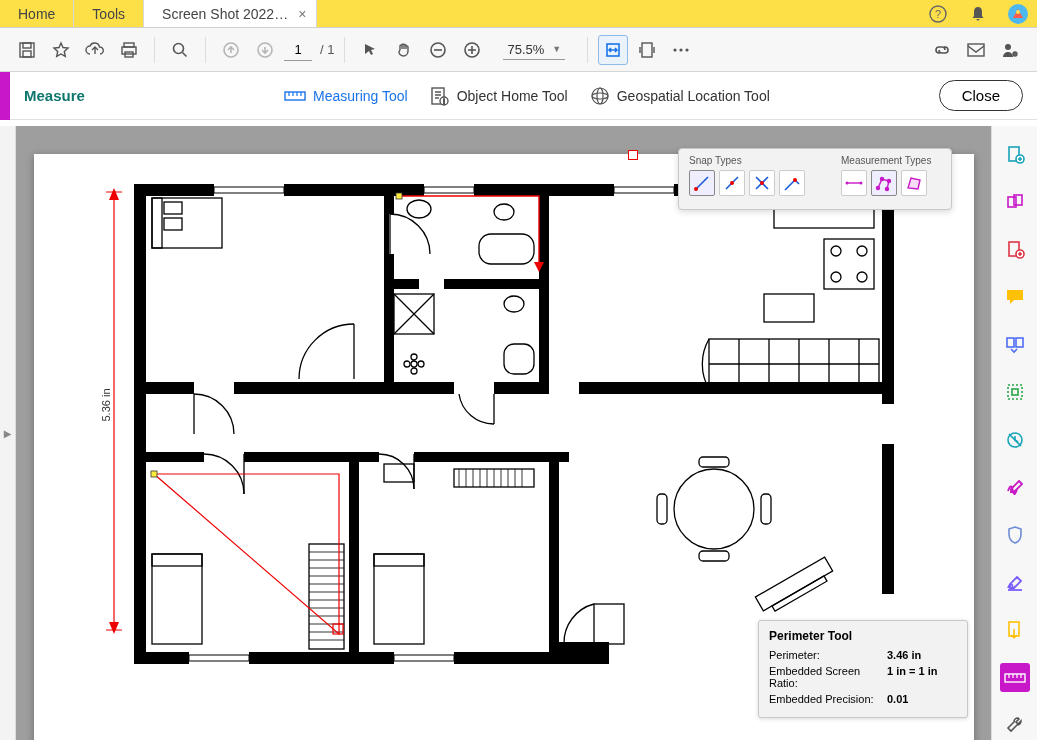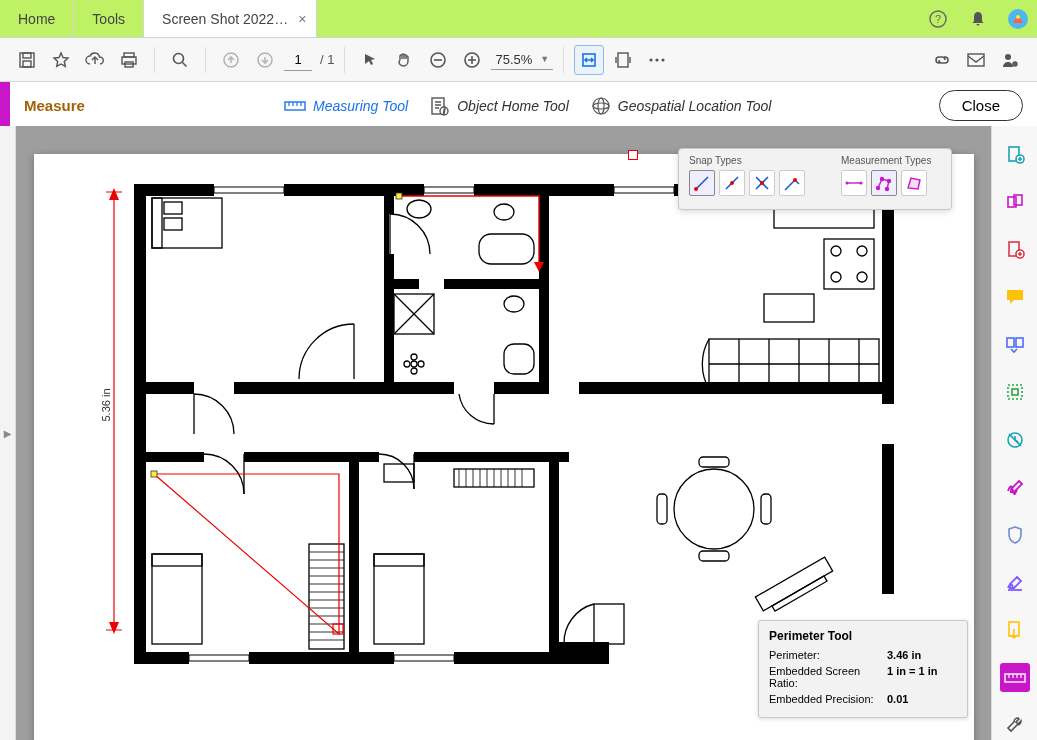--- a/index.html
+++ b/index.html
@@ -1,41 +1,41 @@
 <!DOCTYPE html>
 <html><head>
 <meta charset="utf-8">
 <style>
 * { margin: 0; padding: 0; box-sizing: border-box; font-family: -apple-system, BlinkMacSystemFont, "Segoe UI", sans-serif; }
 html, body { width: 1037px; height: 740px; overflow: hidden; background: #fff; }
 
 
-.tab-bar { height: 38px; background: #bef264; display: flex; align-items: stretch; border-bottom: 1px solid #d0d0d0; position: relative; }
+.tab-bar { height: 28px; background: #fde047; display: flex; align-items: stretch; border-bottom: 1px solid #d0d0d0; position: relative; }
 .tab { padding: 0 18px; display: flex; align-items: center; font-size: 14px; color: #444; cursor: pointer; border-right: 1px solid #d6d6d6; }
 .tab.doc { background: #fff; gap: 10px; padding-right: 10px; border-top: none; }
 .tab.doc .close-x { font-size: 14px; color: #777; }
 .tab-right { position: absolute; right: 8px; top: 0; height: 100%; display: flex; align-items: center; gap: 18px; }
 .icon-btn { width: 22px; height: 22px; display: flex; align-items: center; justify-content: center; color: #555; cursor: pointer; }
 
 
 .toolbar { height: 44px; background: #f7f7f7; border-bottom: 1px solid #d6d6d6; display: flex; align-items: center; padding: 0 12px; gap: 4px; }
 .tb-sep { width: 1px; height: 26px; background: #ddd; margin: 0 6px; }
 .tb-btn { width: 30px; height: 30px; display: flex; align-items: center; justify-content: center; color: #555; cursor: pointer; border-radius: 3px; }
 .tb-btn.active { background: #eaf2fb; border: 1px solid #8fb9e6; color: #1a73e8; }
 .page-input { width: 28px; height: 22px; text-align: center; border: none; border-bottom: 1px solid #999; background: transparent; font-size: 13px; }
 .page-total { font-size: 13px; color: #555; margin-left: 4px; }
-.zoom-level { font-size: 13px; color: #333; margin: 0 0; border-bottom: 1px solid #999; padding: 2px 4px; display: flex; align-items: center; gap: 8px; }
+.zoom-level { font-size: 13px; color: #333; margin: 0 12px; border-bottom: 1px solid #999; padding: 2px 4px; display: flex; align-items: center; gap: 8px; }
 .zoom-caret { font-size: 9px; color: #777; }
 
 
 .measure-bar { height: 48px; display: flex; align-items: center; padding-right: 14px; border-bottom: 1px solid #e0e0e0; position: relative; }
 .measure-marker { width: 10px; height: 48px; background: #c817c8; }
-.measure-title { font-size: 15px; font-weight: 600; color: #a16207; margin-left: 14px; }
+.measure-title { font-size: 15px; font-weight: 600; color: #0f766e; margin-left: 14px; }
 .measure-tools { position: absolute; left: 284px; display: flex; align-items: center; gap: 22px; }
-.mt-item { display: flex; align-items: center; gap: 7px; font-size: 14px; color: #333; cursor: pointer; font-style: italic; }
+.mt-item { display: flex; align-items: center; gap: 7px; font-size: 14px; color: #333; cursor: pointer; }
 .mt-item.active { color: #1a73e8; }
 .close-pill { margin-left: auto; padding: 6px 22px; border: 1.5px solid #333; border-radius: 18px; font-size: 15px; font-weight: 500; cursor: pointer; }
 
 
 .workspace { position: absolute; top: 126px; left: 0; right: 0; bottom: 0; display: flex; }
 .left-gutter { width: 16px; background: #f3f3f3; border-right: 1px solid #ddd; display: flex; align-items: center; justify-content: center; }
 .left-gutter .expand { font-size: 10px; color: #888; }
 .canvas-area { flex: 1; background: #9e9e9e; position: relative; overflow: hidden; }
 .page { position: absolute; left: 18px; top: 28px; width: 940px; height: 680px; background: #fff; box-shadow: 0 2px 8px rgba(0,0,0,0.3); }
 

